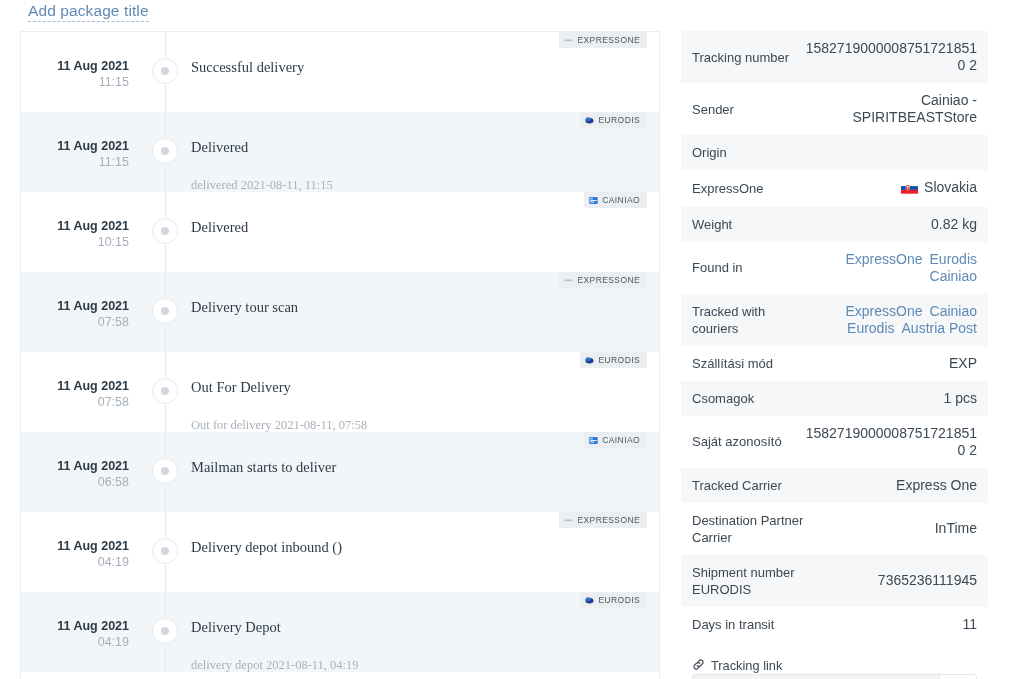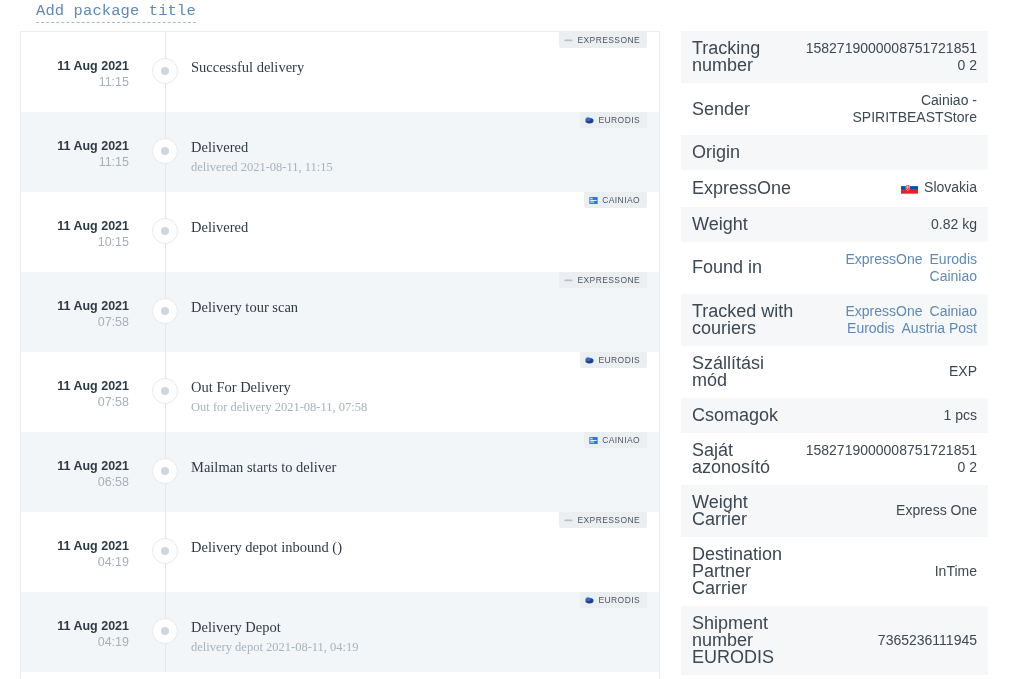--- a/index.html
+++ b/index.html
@@ -13,23 +13,22 @@
     position: relative;
     width: 1024px;
     height: 679px;
     overflow: hidden;
     background: #ffffff;
   }
 
   
   .title-link-wrap {
     position: absolute;
-    left: 36px;
+    left: 28px;
     top: 2px;
-    font-family: Liberation Mono, monospace;
   }
   .title-link {
     font-size: 15.5px;
     color: #5f8ab5;
     text-decoration: none;
     border-bottom: 1px dashed #9dbcd8;
     padding-bottom: 2px;
     cursor: pointer;
     letter-spacing: .1px;
   }
@@ -123,21 +122,21 @@
   }
   .tl-status {
     font-size: 14.5px;
     color: #2d3b47;
     line-height: 20px;
   }
   .tl-detail {
     font-size: 12.5px;
     color: #a8b2bc;
     line-height: 18px;
-    margin-top: 1px;
+    margin-top: 19px;
   }
 
   
   .tl-badge {
     position: absolute;
     right: 12px;
     top: 0;
     height: 16px;
     display: flex;
     align-items: center;
@@ -163,21 +162,21 @@
     display: flex;
     align-items: center;
     padding: 9px 11px 9px 11px;
     box-sizing: border-box;
     background: #ffffff;
     min-height: 34px;
   }
   .det-row.alt { background: #f5f7f9; }
   .det-label {
     flex: 0 0 112px;
-    font-size: 18px;
+    font-size: 13px;
     color: #3c4854;
     line-height: 17px;
   }
   .det-value {
     flex: 1 1 auto;
     text-align: right;
     font-size: 14px;
     color: #3c4854;
     line-height: 17px;
     word-break: break-word;
@@ -459,21 +458,21 @@
         </div>
         <div class="det-row alt">
           <div class="det-label">Csomagok</div>
           <div class="det-value">1 pcs</div>
         </div>
         <div class="det-row">
           <div class="det-label">Saját azonosító</div>
           <div class="det-value">15827190000087517218510 2</div>
         </div>
         <div class="det-row alt">
-          <div class="det-label">Weight Carrier</div>
+          <div class="det-label">Tracked Carrier</div>
           <div class="det-value">Express One</div>
         </div>
         <div class="det-row">
           <div class="det-label">Destination Partner Carrier</div>
           <div class="det-value">InTime</div>
         </div>
         <div class="det-row alt">
           <div class="det-label">Shipment number EURODIS</div>
           <div class="det-value">7365236111945</div>
         </div>

